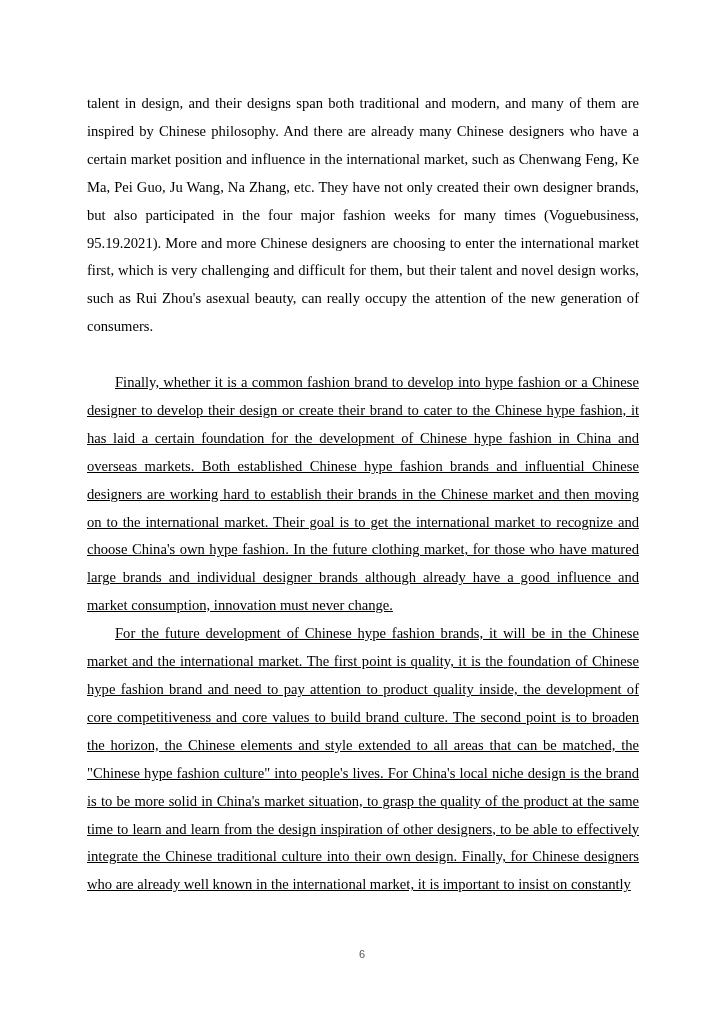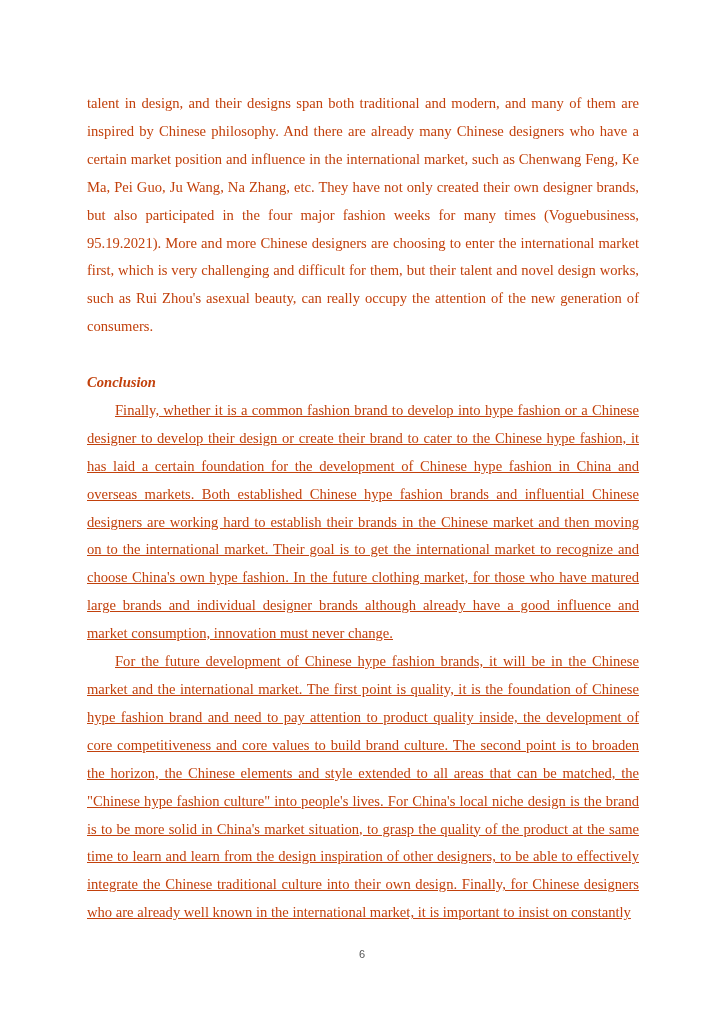--- a/index.html
+++ b/index.html
@@ -3,39 +3,38 @@
 <meta charset="utf-8">
 <style>
   html, body { margin: 0; padding: 0; background: #ffffff; }
   body { width: 724px; height: 1023px; position: relative; overflow: hidden; }
   .page {
     position: absolute; left: 0; top: 0; width: 724px; height: 1023px; background: #ffffff;
   }
   .content {
     position: absolute; left: 87px; top: 90px; width: 552px;
     font-family: "Liberation Serif", "DejaVu Serif", serif;
-    font-size: 14.6px; line-height: 27.9px; color: #c2410c;
+    font-size: 14.6px; line-height: 27.9px; color: #000000;
     text-align: justify;
   }
   .content p { margin: 0; }
   .para-indent { text-indent: 28px; text-decoration: underline; }
   .heading {
     font-weight: bold; font-style: italic; margin: 0;
   }
   .gap { height: 27.9px; }
   .page-number {
     position: absolute; left: 0; width: 724px; top: 948px; text-align: center;
     font-family: "Liberation Sans", "DejaVu Sans", sans-serif; font-size: 11px; color: #555;
   }
 </style>
 </head>
 <body>
 
 <div class="page">
   <div class="content">
     <p>talent in design, and their designs span both traditional and modern, and many of them are inspired by Chinese philosophy. And there are already many Chinese designers who have a certain market position and influence in the international market, such as Chenwang Feng, Ke Ma, Pei Guo, Ju Wang, Na Zhang, etc. They have not only created their own designer brands, but also participated in the four major fashion weeks for many times (Voguebusiness, 95.19.2021). More and more Chinese designers are choosing to enter the international market first, which is very challenging and difficult for them, but their talent and novel design works, such as Rui Zhou's asexual beauty, can really occupy the attention of the new generation of consumers.</p>
     <div class="gap"></div>
-    <p class="heading">Conclusion</p>
     <p class="para-indent">Finally, whether it is a common fashion brand to develop into hype fashion or a Chinese designer to develop their design or create their brand to cater to the Chinese hype fashion, it has laid a certain foundation for the development of Chinese hype fashion in China and overseas markets. Both established Chinese hype fashion brands and influential Chinese designers are working hard to establish their brands in the Chinese market and then moving on to the international market. Their goal is to get the international market to recognize and choose China's own hype fashion. In the future clothing market, for those who have matured large brands and individual designer brands although already have a good influence and market consumption, innovation must never change.</p>
     <p class="para-indent">For the future development of Chinese hype fashion brands, it will be in the Chinese market and the international market. The first point is quality, it is the foundation of Chinese hype fashion brand and need to pay attention to product quality inside, the development of core competitiveness and core values to build brand culture. The second point is to broaden the horizon, the Chinese elements and style extended to all areas that can be matched, the "Chinese hype fashion culture" into people's lives. For China's local niche design is the brand is to be more solid in China's market situation, to grasp the quality of the product at the same time to learn and learn from the design inspiration of other designers, to be able to effectively integrate the Chinese traditional culture into their own design. Finally, for Chinese designers who are already well known in the international market, it is important to insist on constantly</p>
   </div>
   <div class="page-number">6</div>
 </div>
 
 </body></html>

